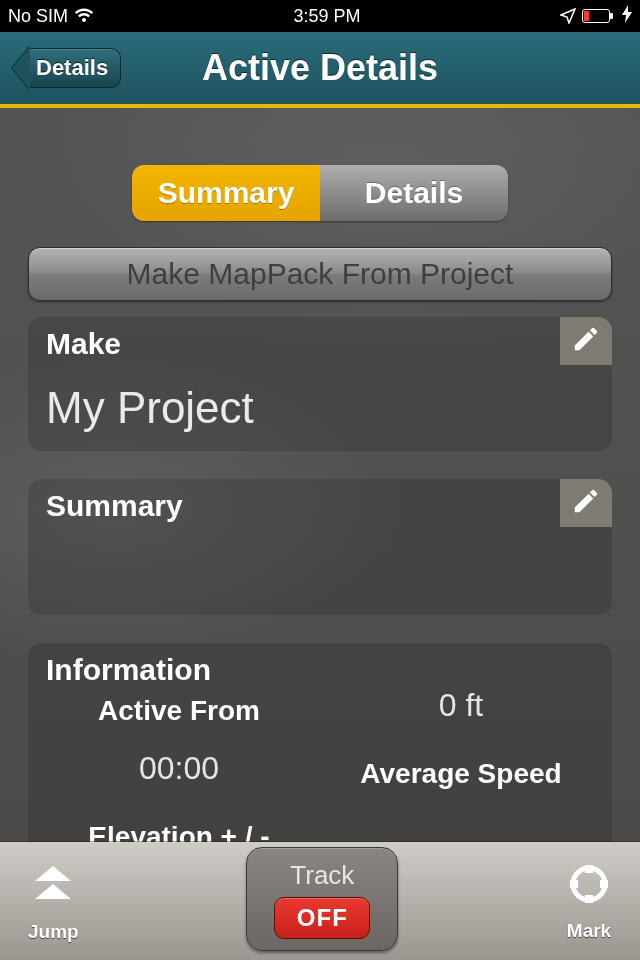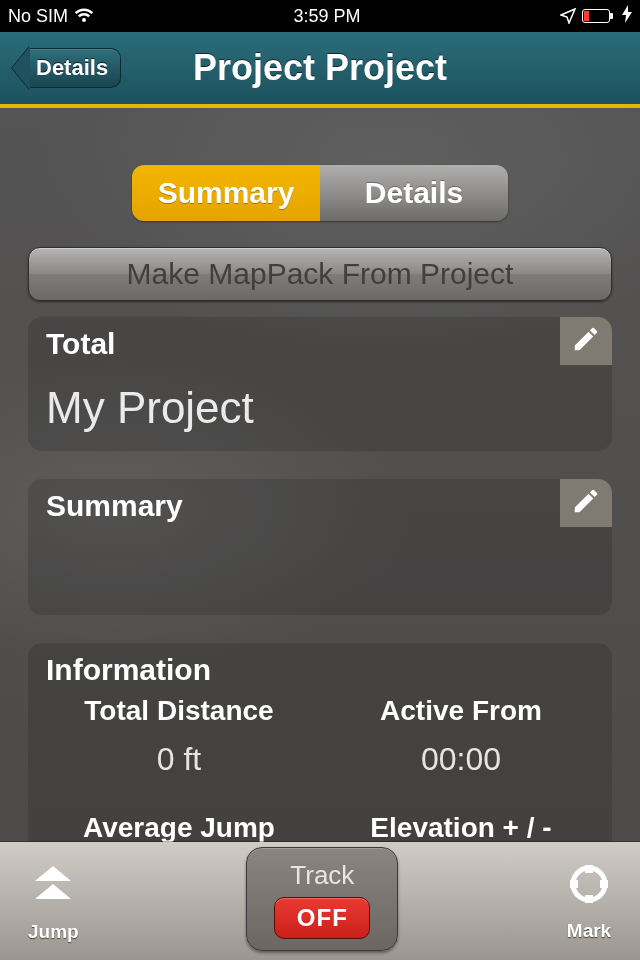--- a/index.html
+++ b/index.html
@@ -85,34 +85,34 @@
         </svg>
     </span>
   </div>
 </div>
 
 <div class="nav-bar">
   <div class="back-btn">
     <div class="back-arrow"></div>
     <div class="back-body"><span>Details</span></div>
   </div>
-  <div class="nav-title">Project Project</div>
+  <div class="nav-title">Active Details</div>
 </div>
 
 <div class="content">
 
   <div class="seg">
     <button class="seg-btn seg-active">Summary</button>
     <button class="seg-btn seg-inactive">Details</button>
   </div>
 
   <button class="wide-btn">Make MapPack From Project</button>
 
   <div class="card">
-    <div class="card-title">Total</div>
+    <div class="card-title">Make</div>
     <div class="card-value">My Project</div>
     <div class="edit-btn">
       <span>
         <svg width="30" height="30" viewBox="0 0 24 24">
             <path d="M3 17.25V21h3.75L17.81 9.94l-3.75-3.75L3 17.25zM20.71 7.04a1 1 0 000-1.41l-2.34-2.34a1 1 0 00-1.41 0l-1.83 1.83 3.75 3.75 1.83-1.83z" fill="#fff"></path>
           </svg>
       </span>
     </div>
   </div>
 
@@ -124,25 +124,24 @@
         <svg width="30" height="30" viewBox="0 0 24 24">
             <path d="M3 17.25V21h3.75L17.81 9.94l-3.75-3.75L3 17.25zM20.71 7.04a1 1 0 000-1.41l-2.34-2.34a1 1 0 00-1.41 0l-1.83 1.83 3.75 3.75 1.83-1.83z" fill="#fff"></path>
           </svg>
       </span>
     </div>
   </div>
 
   <div class="card info-card">
     <div class="info-title">Information</div>
     <div class="info-grid">
-      <div class="stat-label">Total Distance</div>
       <div class="stat-label">Active From</div>
       <div class="stat-value">0 ft</div>
       <div class="stat-value">00:00</div>
-      <div class="stat-label">Average Jump</div>
+      <div class="stat-label">Average Speed</div>
       <div class="stat-label">Elevation + / -</div>
     </div>
   </div>
 
 </div>
 
 <div class="toolbar">
   <div class="tb-item">
     <span>
       <svg width="50" height="48" viewBox="0 0 50 48">

